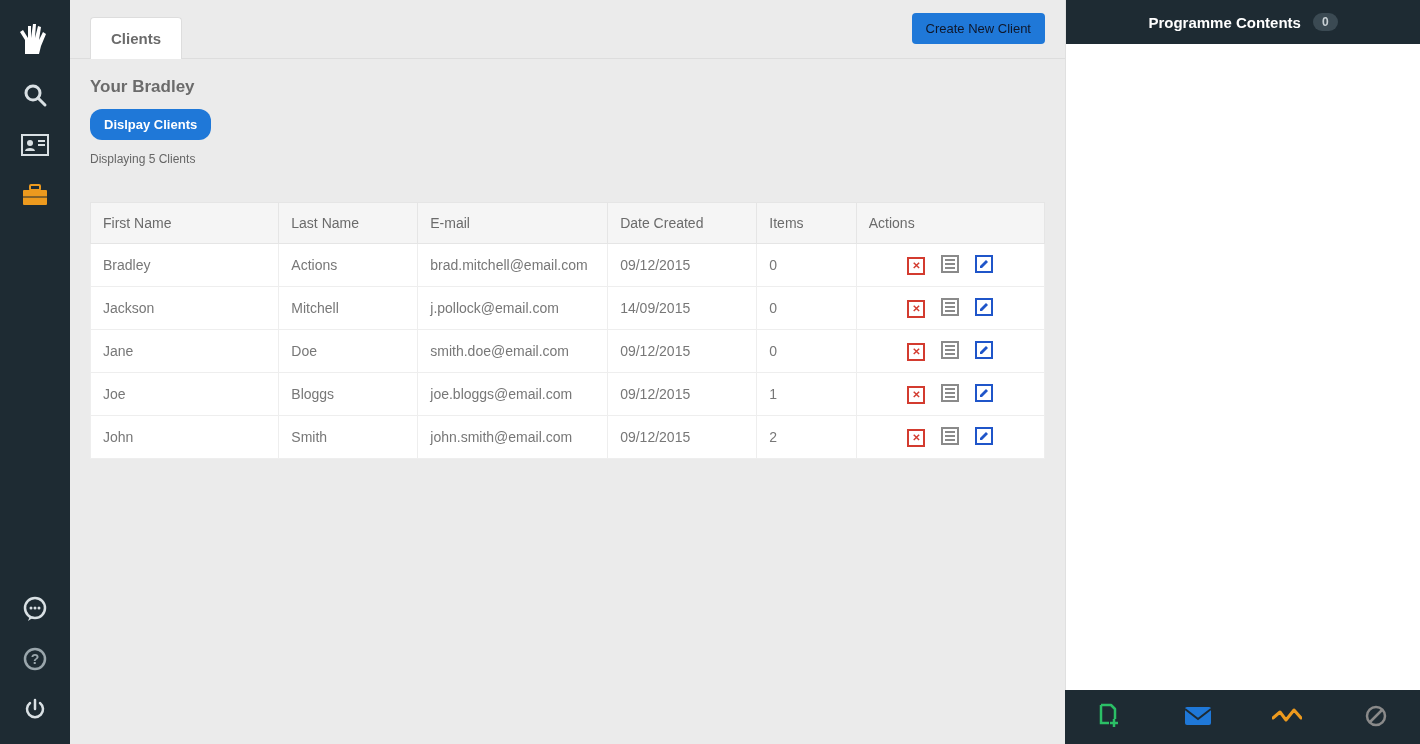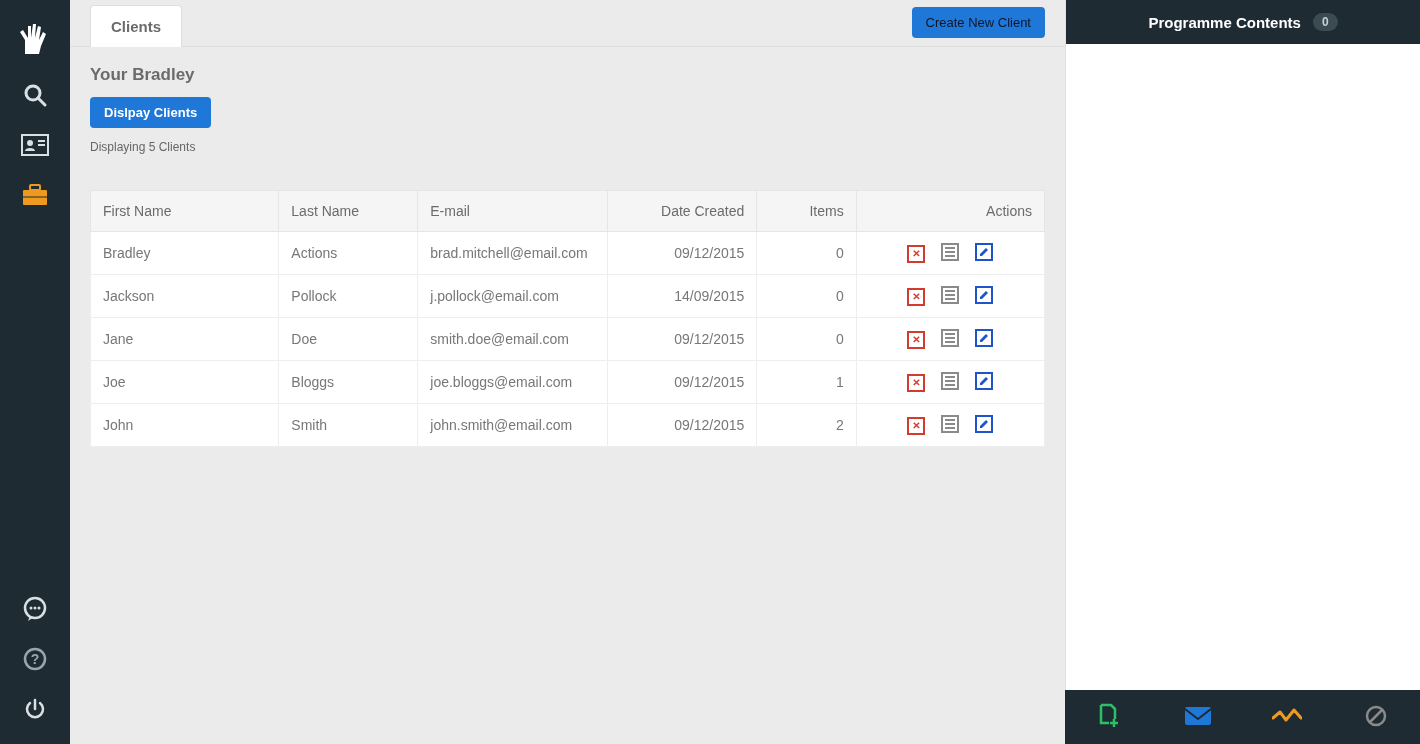--- a/index.html
+++ b/index.html
@@ -45,21 +45,21 @@
     bottom: 0;
     background: #ebebeb;
     overflow: auto;
   }
 
   
   .tabbar {
     display: flex;
     align-items: flex-end;
     padding: 10px 20px 0 20px;
-    height: 47px;
+    height: 59px;
     border-bottom: 1px solid #ddd;
     position: relative;
   }
   .tab {
     background: #fff;
     border: 1px solid #ddd;
     border-bottom: none;
     border-radius: 4px 4px 0 0;
     padding: 12px 20px;
     color: #6b6b6b;
@@ -90,21 +90,21 @@
   .section-header h2 {
     font-size: 17px;
     font-weight: 700;
     color: #6b6b6b;
     margin-bottom: 12px;
   }
   .display-btn {
     background: #1f78d8;
     color: #fff;
     border: none;
-    border-radius: 4px;
+    border-radius: 12px;
     padding: 8px 14px;
     font-size: 13px;
     font-weight: 600;
     cursor: pointer;
     margin-bottom: 12px;
   }
   .display-text {
     font-size: 12px;
     color: #666;
   }
@@ -123,21 +123,21 @@
   }
   table.clients th {
     text-align: left;
     font-weight: 400;
     color: #6b6b6b;
     background: #f5f5f5;
     padding: 12px 12px;
     border: 1px solid #e5e5e5;
     font-size: 14px;
   }
-  table.clients th.center, table.clients td.center { text-align: right; }
+  table.clients th.center, table.clients td.center { text-align: left; }
   table.clients td {
     padding: 11px 12px;
     border: 1px solid #eee;
     color: #777;
     font-size: 14px;
   }
   .actions-cell {
     text-align: center;
   }
   .action-icon {
@@ -323,21 +323,21 @@
             <td class="actions-cell"><span class="action-icon action-delete">✕</span><span class="action-icon action-list">
                 <span class="lines"></span>
               </span><span class="action-icon action-edit">
                 <svg width="10" height="10" viewBox="0 0 10 10">
                   <path d="M1 9 L1 7 L7 1 L9 3 L3 9 Z" fill="#1f55c9"></path>
                 </svg>
               </span></td>
           </tr>
           <tr>
             <td>Jackson</td>
-            <td>Pollock</td>
+            <td>Mitchell</td>
             <td>j.pollock@email.com</td>
             <td class="center">14/09/2015</td>
             <td class="center">0</td>
             <td class="actions-cell"><span class="action-icon action-delete">✕</span><span class="action-icon action-list">
                 <span class="lines"></span>
               </span><span class="action-icon action-edit">
                 <svg width="10" height="10" viewBox="0 0 10 10">
                   <path d="M1 9 L1 7 L7 1 L9 3 L3 9 Z" fill="#1f55c9"></path>
                 </svg>
               </span></td>

